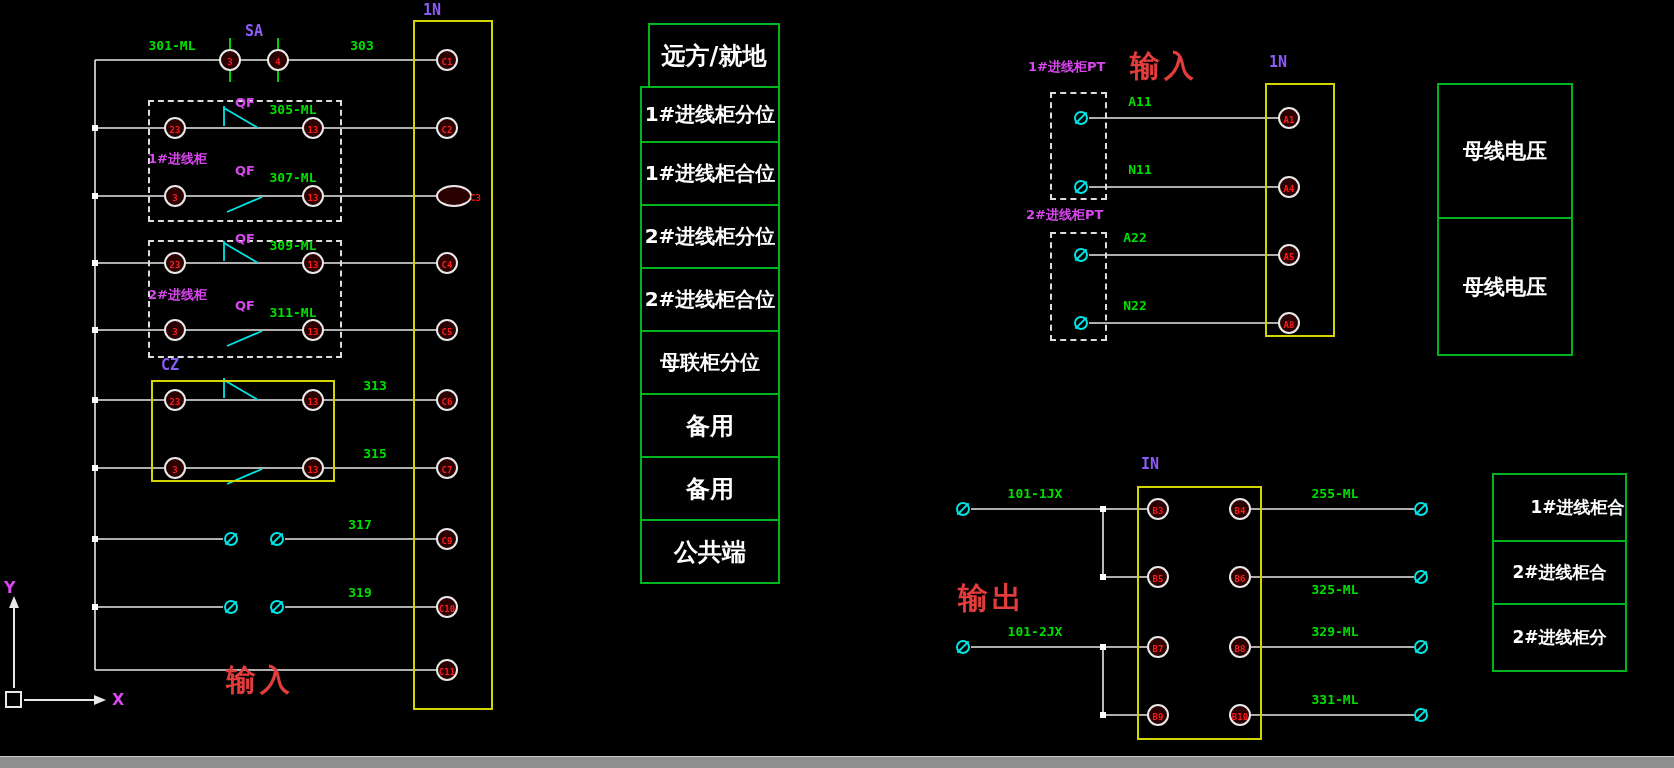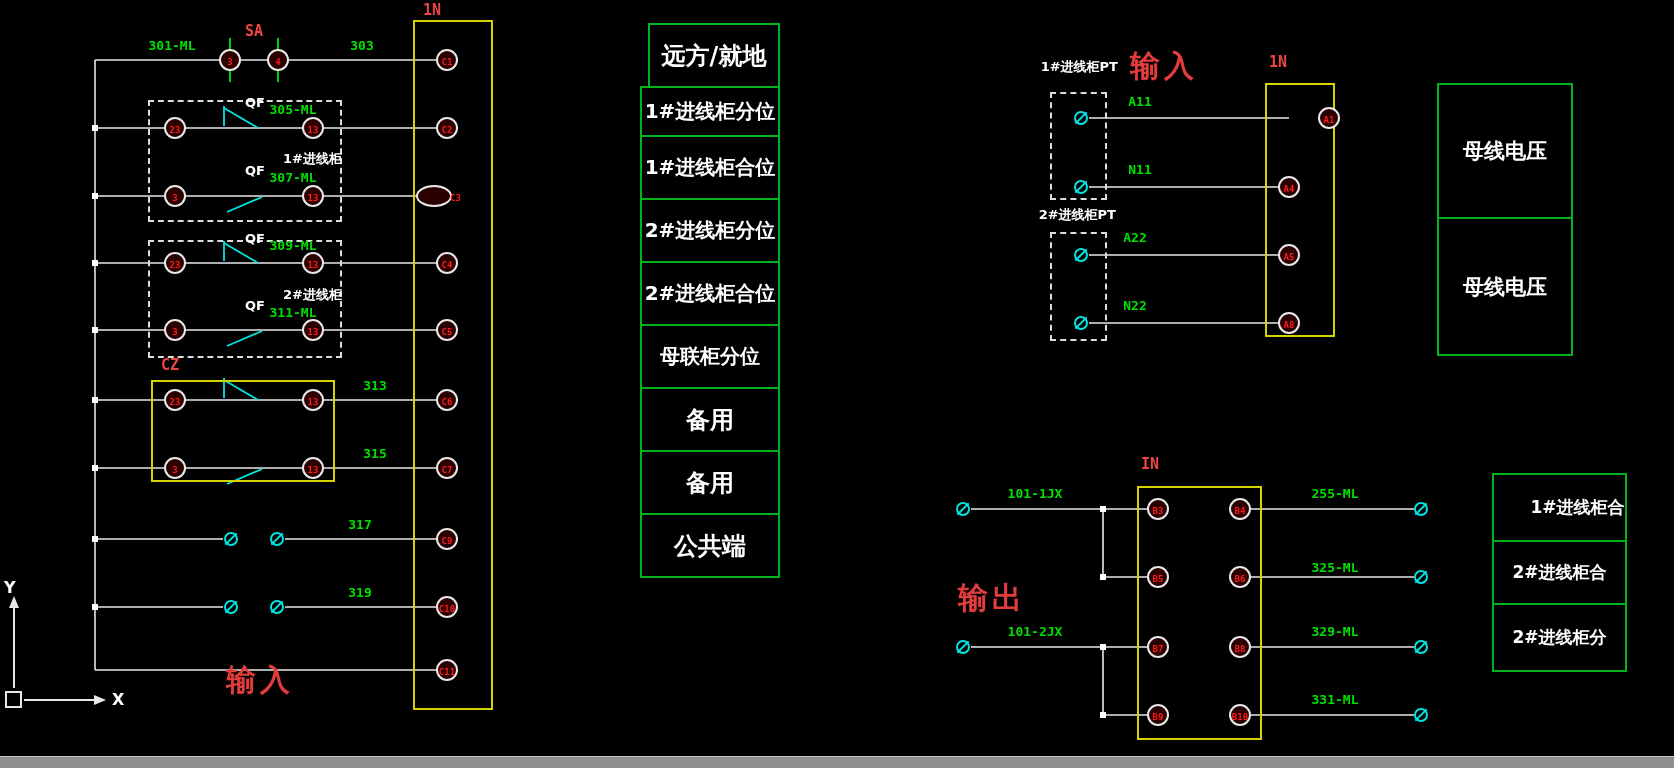--- a/index.html
+++ b/index.html
@@ -1,23 +1,23 @@
 <!DOCTYPE html>
 <html><head>
 <meta charset="utf-8">
 <style>
   html,body{margin:0;padding:0;background:#000;}
   #canvas{position:relative;width:1674px;height:768px;background:#000;overflow:hidden;
           font-family:"DejaVu Sans","Liberation Sans",sans-serif;}
   svg.wires{position:absolute;left:0;top:0;pointer-events:none;}
   .lbl{position:absolute;white-space:nowrap;font-family:"DejaVu Sans Mono","Liberation Mono",monospace;font-weight:bold;}
   .g{color:#00e000;font-size:13px;text-align:center;}
-  .rs{color:#ef4444;font-size:15px;text-align:center;}
+  .rs{color:#8b5cf6;font-size:15px;text-align:center;}
   .rbig{color:#e23c3c;font-size:30px;font-family:"DejaVu Sans",sans-serif;letter-spacing:4px;}
-  .ws{color:#ffffff;font-size:13px;text-align:right;font-family:"DejaVu Sans",sans-serif;}
+  .ws{color:#d946ef;font-size:13px;text-align:left;font-family:"DejaVu Sans",sans-serif;}
   .term{position:absolute;width:22px;height:22px;border:2px solid #e8e8e8;border-radius:50%;
         background:#2a0000;color:#ff1a1a;font:bold 9px "DejaVu Sans Mono",monospace;
         text-align:center;line-height:22px;box-sizing:border-box;}
   .cy{position:absolute;width:14px;height:14px;border:2px solid #00e5e5;border-radius:50%;box-sizing:border-box;}
   .cy::after{content:"";position:absolute;left:-3px;top:4px;width:16px;height:2px;background:#00e5e5;transform:rotate(-45deg);}
   .gtable{position:absolute;}
   .gtable .cell{box-sizing:border-box;border:2px solid #00b41e;margin-top:-2px;color:#fff;
         display:flex;align-items:center;justify-content:center;font-weight:bold;
         font-family:"DejaVu Sans",sans-serif;}
   .dashbox{position:absolute;border:2px dashed #ddd;box-sizing:border-box;}
@@ -158,32 +158,32 @@
   <div class="term" style="left:164px;top:457px;">3</div>
   <div class="term" style="left:302px;top:457px;">13</div>
 
   <span class="cy" style="left:224px;top:532px;"></span>
   <span class="cy" style="left:270px;top:532px;"></span>
   <span class="cy" style="left:224px;top:600px;"></span>
   <span class="cy" style="left:270px;top:600px;"></span>
 
   <div class="term" style="left:436px;top:49px;">C1</div>
   <div class="term" style="left:436px;top:117px;">C2</div>
-  <div class="term" style="left:416px;top:185px;padding-left:32px;">C3</div>
+  <div class="term" style="left:436px;top:185px;padding-left:32px;">C3</div>
   <div class="term" style="left:436px;top:252px;">C4</div>
   <div class="term" style="left:436px;top:319px;">C5</div>
   <div class="term" style="left:436px;top:389px;">C6</div>
   <div class="term" style="left:436px;top:457px;">C7</div>
   <div class="term" style="left:436px;top:528px;">C9</div>
   <div class="term" style="left:436px;top:596px;">C10</div>
   <div class="term" style="left:436px;top:659px;">C11</div>
 
   <div class="gtable" style="left:640px;top:25px;width:140px;">
     <div class="cell" style="height:65px;font-size:24px;margin-left:8px;">远方/就地</div>
-    <div class="cell" style="height:51px;font-size:20px;">1#进线柜分位</div>
+    <div class="cell" style="height:57px;font-size:20px;">1#进线柜分位</div>
     <div class="cell" style="height:65px;font-size:20px;">1#进线柜合位</div>
     <div class="cell" style="height:65px;font-size:20px;">2#进线柜分位</div>
     <div class="cell" style="height:65px;font-size:20px;">2#进线柜合位</div>
     <div class="cell" style="height:65px;font-size:20px;">母联柜分位</div>
     <div class="cell" style="height:65px;font-size:24px;">备用</div>
     <div class="cell" style="height:65px;font-size:24px;">备用</div>
     <div class="cell" style="height:65px;font-size:24px;">公共端</div>
   </div>
 
   <div class="dashbox" style="left:1050px;top:92px;width:57px;height:108px;"></div>
@@ -198,21 +198,21 @@
   <span class="lbl g" style="left:1118px;top:94px;width:44px;">A11</span>
   <span class="lbl g" style="left:1118px;top:162px;width:44px;">N11</span>
   <span class="lbl g" style="left:1113px;top:230px;width:44px;">A22</span>
   <span class="lbl g" style="left:1113px;top:298px;width:44px;">N22</span>
 
   <span class="cy" style="left:1074px;top:111px;"></span>
   <span class="cy" style="left:1074px;top:180px;"></span>
   <span class="cy" style="left:1074px;top:248px;"></span>
   <span class="cy" style="left:1074px;top:316px;"></span>
 
-  <div class="term" style="left:1278px;top:107px;margin-left:40px;">A1</div>
+  <div class="term" style="left:1278px;top:107px;">A1</div>
   <div class="term" style="left:1278px;top:176px;">A4</div>
   <div class="term" style="left:1278px;top:244px;">A5</div>
   <div class="term" style="left:1278px;top:312px;">A8</div>
 
   <div class="gbox" style="left:1437px;top:83px;width:136px;height:136px;">母线电压</div>
   <div class="gbox" style="left:1437px;top:217px;width:136px;height:139px;">母线电压</div>
 
   <div class="ybox" style="left:1137px;top:486px;width:125px;height:254px;"></div>
 
   <span class="lbl rbig" style="left:958px;top:578px;">输出</span>
@@ -226,21 +226,21 @@
   <div class="term" style="left:1147px;top:498px;">B3</div>
   <div class="term" style="left:1147px;top:566px;">B5</div>
   <div class="term" style="left:1147px;top:636px;">B7</div>
   <div class="term" style="left:1147px;top:704px;">B9</div>
   <div class="term" style="left:1229px;top:498px;">B4</div>
   <div class="term" style="left:1229px;top:566px;">B6</div>
   <div class="term" style="left:1229px;top:636px;">B8</div>
   <div class="term" style="left:1229px;top:704px;">B10</div>
 
   <span class="lbl g" style="left:1300px;top:486px;width:70px;">255-ML</span>
-  <span class="lbl g" style="left:1300px;top:560px;width:70px;">325-ML</span>
+  <span class="lbl g" style="left:1300px;top:582px;width:70px;">325-ML</span>
   <span class="lbl g" style="left:1300px;top:624px;width:70px;">329-ML</span>
   <span class="lbl g" style="left:1300px;top:692px;width:70px;">331-ML</span>
 
   <span class="cy" style="left:1414px;top:502px;"></span>
   <span class="cy" style="left:1414px;top:570px;"></span>
   <span class="cy" style="left:1414px;top:640px;"></span>
   <span class="cy" style="left:1414px;top:708px;"></span>
 
   <div class="gtable" style="left:1492px;top:475px;width:135px;">
     <div class="cell" style="height:69px;font-size:17px;padding-left:36px;">1#进线柜合</div>

